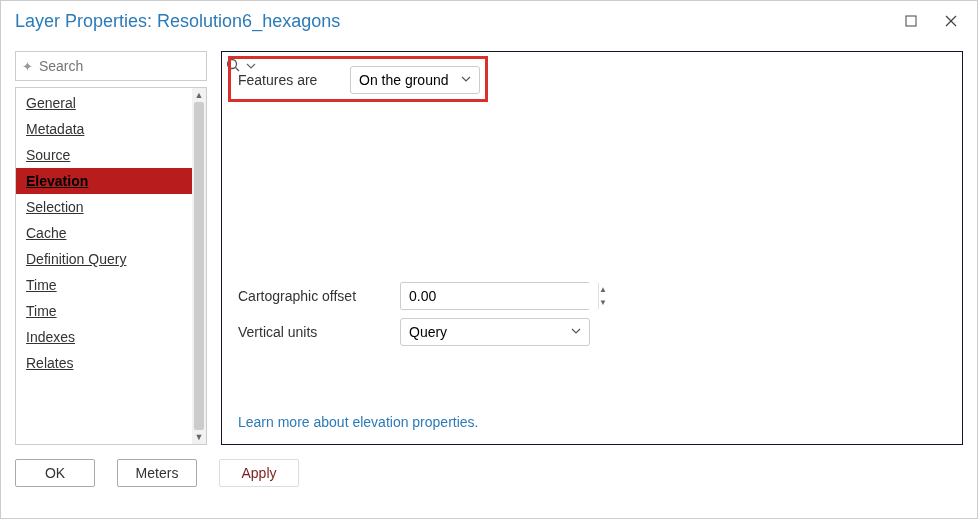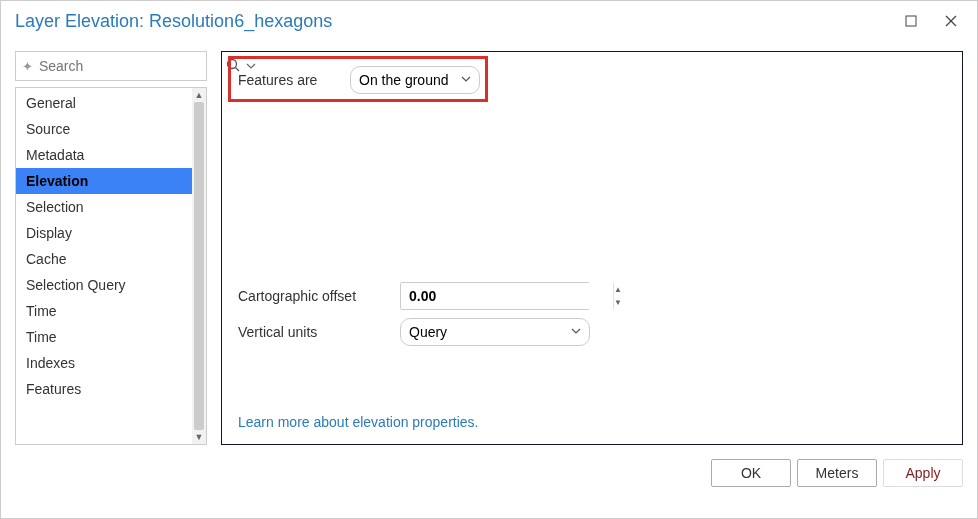--- a/index.html
+++ b/index.html
@@ -13,48 +13,48 @@
     
     .sidebar { width: 192px; display: flex; flex-direction: column; }
     .search-row { display: flex; align-items: center; border: 1px solid #ccc; height: 30px; padding: 0 6px; gap: 6px; margin-bottom: 6px; }
     .search-icon { color: #999; font-size: 13px; }
     .search-input { border: none; outline: none; flex: 1; color: #888; background: transparent; }
     .search-mag { color: #555; }
     .search-chev { color: #666; }
     
     .nav-wrap { border: 1px solid #ccc; flex: 1; display: flex; overflow: hidden; }
     .nav-list { flex: 1; overflow-y: auto; padding: 2px 0; }
-    .nav-item { padding: 5px 10px; color: #333; cursor: pointer; }
-    .nav-item.active { background: #3b82f6; font-weight: 700; color: #000; }
+    .nav-item { padding: 5px 10px; color: #333; cursor: pointer; text-decoration: underline; }
+    .nav-item.active { background: #b91c1c; font-weight: 700; color: #000; }
     .nav-scroll { width: 14px; background: #f2f2f2; display: flex; flex-direction: column; align-items: center; justify-content: space-between; padding: 2px 0; }
     .nav-scroll .arr { font-size: 9px; color: #666; }
     .nav-scroll .thumb { background: #ccc; width: 10px; flex: 1; margin: 2px 0; border-radius: 2px; }
     
     .main { flex: 1; border: 1px solid #0f172a; padding: 14px 16px 14px 16px; display: flex; flex-direction: column; position: relative; }
     .highlight-box { position: absolute; top: 4px; left: 6px; width: 260px; height: 46px; border: 3px solid #d8302a; pointer-events: none; }
     .form-row { display: flex; align-items: center; gap: 22px; margin-bottom: 8px; }
     .form-label { width: 140px; color: #333; }
-    .select { border: 1px solid #ccc; height: 28px; display: flex; align-items: center; justify-content: space-between; padding: 0 8px; border-radius: 10px; background: #fff; cursor: pointer; }
+    .select { border: 1px solid #ccc; height: 28px; display: flex; align-items: center; justify-content: space-between; padding: 0 8px; border-radius: 3px; background: #fff; cursor: pointer; }
     .select .chev { color: #555; font-size: 11px; margin-left: 8px; }
     .spinner { border: 1px solid #ccc; width: 190px; height: 28px; display: flex; align-items: stretch; background: #fff; border-radius: 2px; }
-    .spinner-val { flex: 1; border: none; outline: none; padding: 0 8px; font-weight: bold; }
+    .spinner-val { flex: 1; border: none; outline: none; padding: 0 8px; }
     .spinner-btns { width: 16px; display: flex; flex-direction: column; border-left: 1px solid #e0e0e0; }
     .spinner-btns div { flex: 1; display: flex; align-items: center; justify-content: center; font-size: 8px; color: #666; cursor: pointer; }
     .spacer { flex: 1; }
     .link { color: #2b7bb9; cursor: pointer; margin-top: 24px; }
     
-    .footer { display: flex; justify-content: flex-end; gap: 6px; padding: 8px 14px 12px 14px; }
+    .footer { display: flex; justify-content: flex-start; gap: 22px; padding: 8px 14px 12px 14px; }
     .btn { width: 80px; height: 28px; border: 1px solid #aaa; background: #fff; border-radius: 2px; cursor: pointer; color: #333; }
     .btn:disabled { color: #7f1d1d; border-color: #ddd; cursor: default; }
   </style>
 </head>
 <body>
 
 <div class="titlebar">
-  <div class="titlebar-title">Layer Elevation: Resolution6_hexagons</div>
+  <div class="titlebar-title">Layer Properties: Resolution6_hexagons</div>
   <div class="titlebar-btn">
     <svg width="12" height="12" viewBox="0 0 12 12">
         <rect x="1" y="1" width="10" height="10" fill="none" stroke="#444" stroke-width="1"></rect>
       </svg>
   </div>
   <div class="titlebar-btn">
     <svg width="12" height="12" viewBox="0 0 12 12">
         <line x1="1" y1="1" x2="11" y2="11" stroke="#444" stroke-width="1.2"></line>
         <line x1="11" y1="1" x2="1" y2="11" stroke="#444" stroke-width="1.2"></line>
       </svg>
@@ -74,31 +74,30 @@
       </span>
       <span class="search-chev">
         <svg width="10" height="10" viewBox="0 0 10 10">
             <path d="M1 3 L5 7 L9 3" fill="none" stroke="#666" stroke-width="1.2"></path>
           </svg>
       </span>
     </div>
     <div class="nav-wrap">
       <div class="nav-list" id="nav-list">
           <div class="nav-item">General</div>
+          <div class="nav-item">Metadata</div>
           <div class="nav-item">Source</div>
-          <div class="nav-item">Metadata</div>
           <div class="nav-item active">Elevation</div>
           <div class="nav-item">Selection</div>
-          <div class="nav-item">Display</div>
           <div class="nav-item">Cache</div>
-          <div class="nav-item">Selection Query</div>
+          <div class="nav-item">Definition Query</div>
           <div class="nav-item">Time</div>
           <div class="nav-item">Time</div>
           <div class="nav-item">Indexes</div>
-          <div class="nav-item">Features</div>
+          <div class="nav-item">Relates</div>
         </div>
       <div class="nav-scroll">
         <div class="arr">▲</div>
         <div class="thumb"></div>
         <div class="arr">▼</div>
       </div>
     </div>
   </div>
 
   <div class="main">

